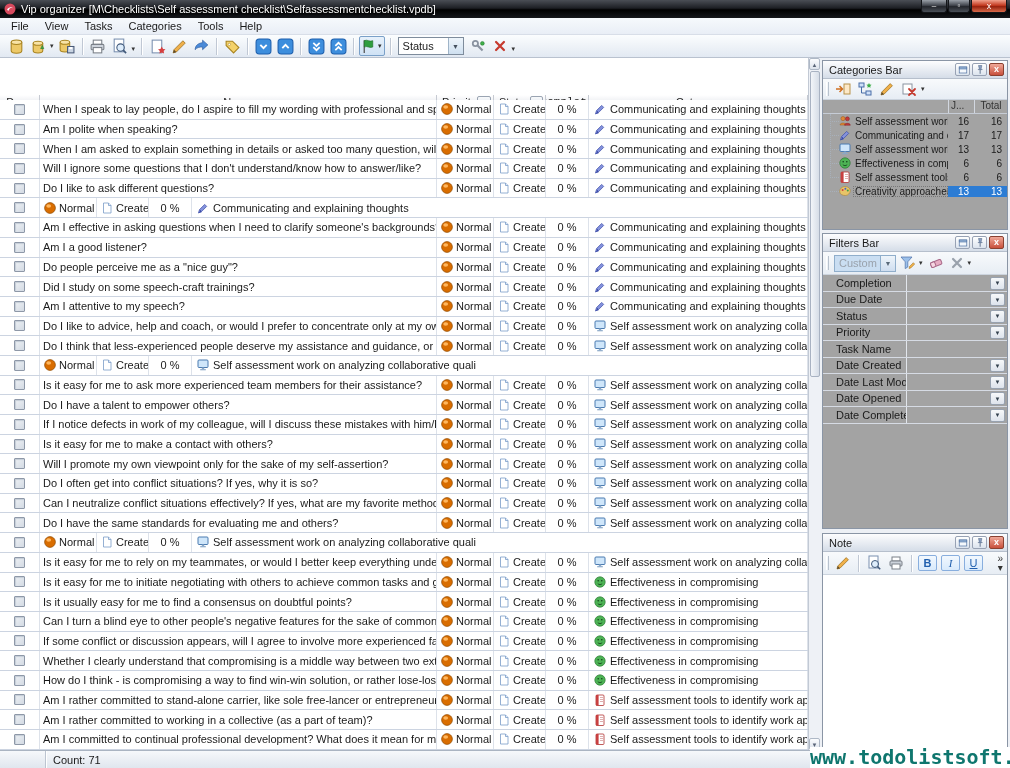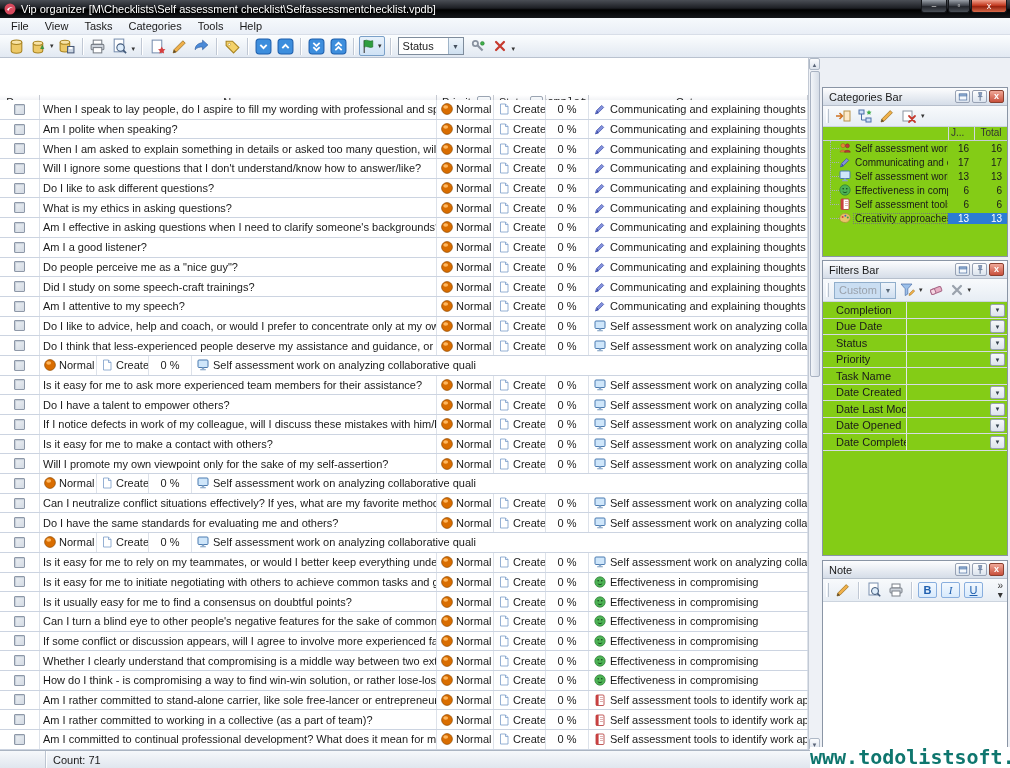--- a/index.html
+++ b/index.html
@@ -84,21 +84,21 @@
   .varrow.dn { position:absolute; bottom:0; left:0; right:0; }
 
   
   .statusbar { position:absolute; left:0; top:692px; width:812px; height:18px;
     background:linear-gradient(#f6f8fb,#e0e6ee); border-top:1px solid #aab4c2; display:flex; }
   .sseg { border-right:1px solid #bcc4d0; box-shadow:1px 0 0 #fff; display:flex; align-items:center; }
   .sseg.s1 { width:46px; } .sseg.s2 { flex:1; padding-left:7px; }
 
   
   .dock { position:absolute; left:820px; top:58px; width:190px; height:710px; background:#edf0f5; }
-  .panel { position:absolute; left:2px; width:186px; background:#84cc16; border:1px solid #8a95a5;margin-top:27px; }
+  .panel { position:absolute; left:2px; width:186px; background:#a3a3a3; border:1px solid #8a95a5; }
   .ptitle { height:18px; background:linear-gradient(#fdfdfe,#d5dde8); border-bottom:1px solid #b6bfcc;
     display:flex; align-items:center; padding:0 3px 0 6px; }
   .ptitle .pt { flex:1; }
   .pbtn { width:15px; height:13px; margin-left:2px; border:1px solid #98a2b4; border-radius:2px;
     background:linear-gradient(#ffffff,#dce4ee); display:flex; align-items:center; justify-content:center; }
   .pbtn.close { background:linear-gradient(#f0a898,#c8503c); border-color:#8a4030; color:#fff;
     font-size:9px; font-weight:bold; line-height:11px; }
   .ptool { height:21px; background:linear-gradient(#f8fafc,#e7edf4); border-bottom:1px solid #ccd4de;
     display:flex; align-items:center; padding-left:2px; }
   .grip { width:3px; height:14px; border-left:1px solid #fff; border-right:1px solid #b8c2ce; margin:0 3px 0 1px; }
@@ -564,21 +564,20 @@
               <use href="#sym-pen"></use>
             </svg>
       <span style="overflow:hidden;">Communicating and explaining thoughts</span>
     </div>
   </div>
 
   <div class="grow">
     <div class="cell c-done">
       <span class="cbx"></span>
     </div>
-    <div class="cell c-name">What is my ethics in asking questions?</div>
     <div class="cell c-pri">
       <svg class="ic ic12">
               <use href="#sym-ball"></use>
             </svg>
       <span>Normal</span>
     </div>
     <div class="cell c-status">
       <svg class="ic ic12">
               <use href="#sym-page"></use>
             </svg>
@@ -927,20 +926,21 @@
               <use href="#sym-monitor"></use>
             </svg>
       <span style="overflow:hidden;">Self assessment work on analyzing collaborative quali</span>
     </div>
   </div>
 
   <div class="grow">
     <div class="cell c-done">
       <span class="cbx"></span>
     </div>
+    <div class="cell c-name">Do I often get into conflict situations? If yes, why it is so?</div>
     <div class="cell c-pri">
       <svg class="ic ic12">
               <use href="#sym-ball"></use>
             </svg>
       <span>Normal</span>
     </div>
     <div class="cell c-status">
       <svg class="ic ic12">
               <use href="#sym-page"></use>
             </svg>

